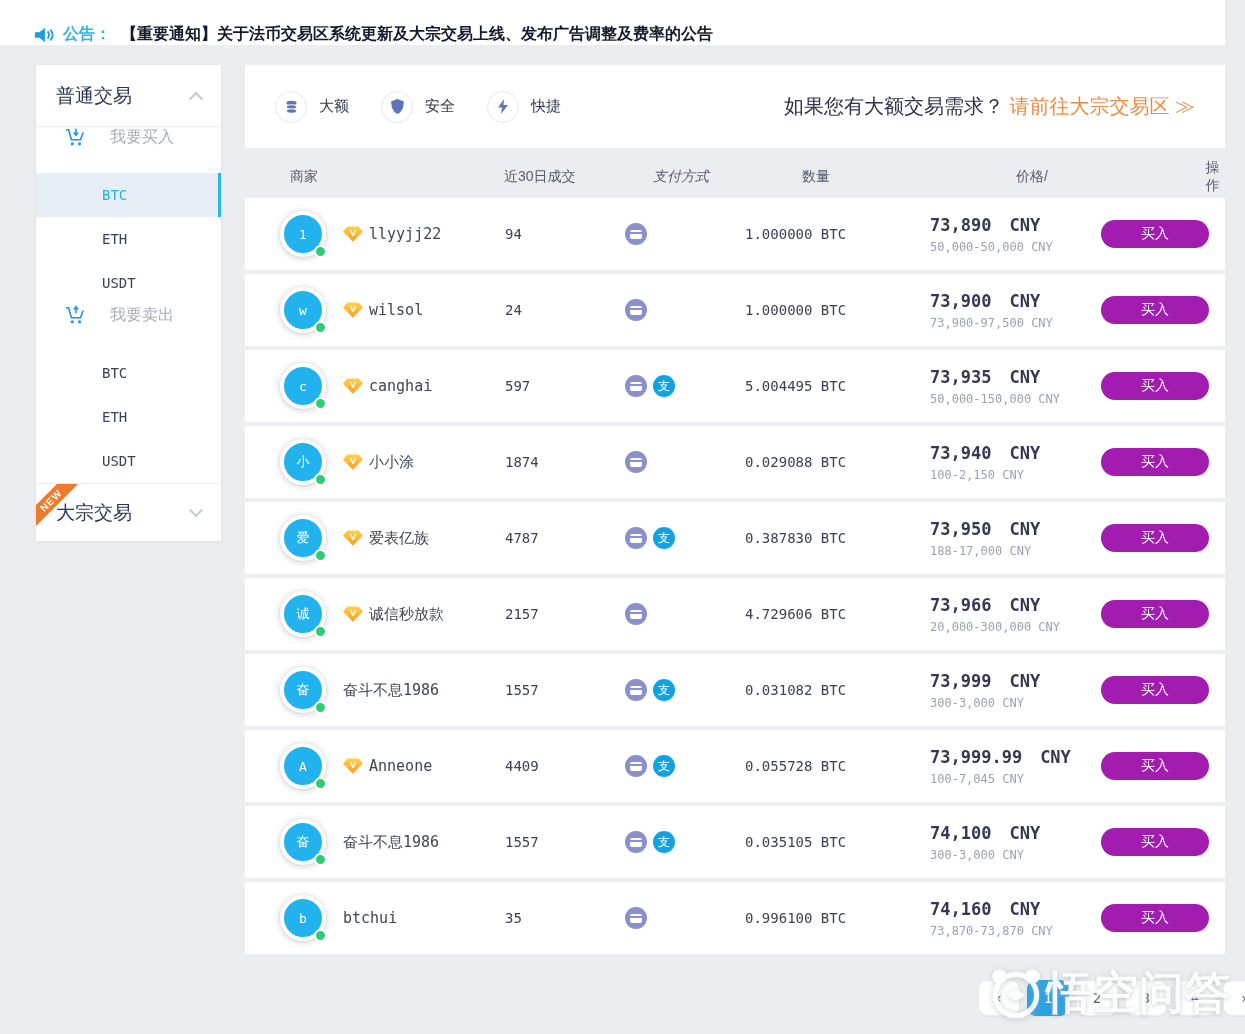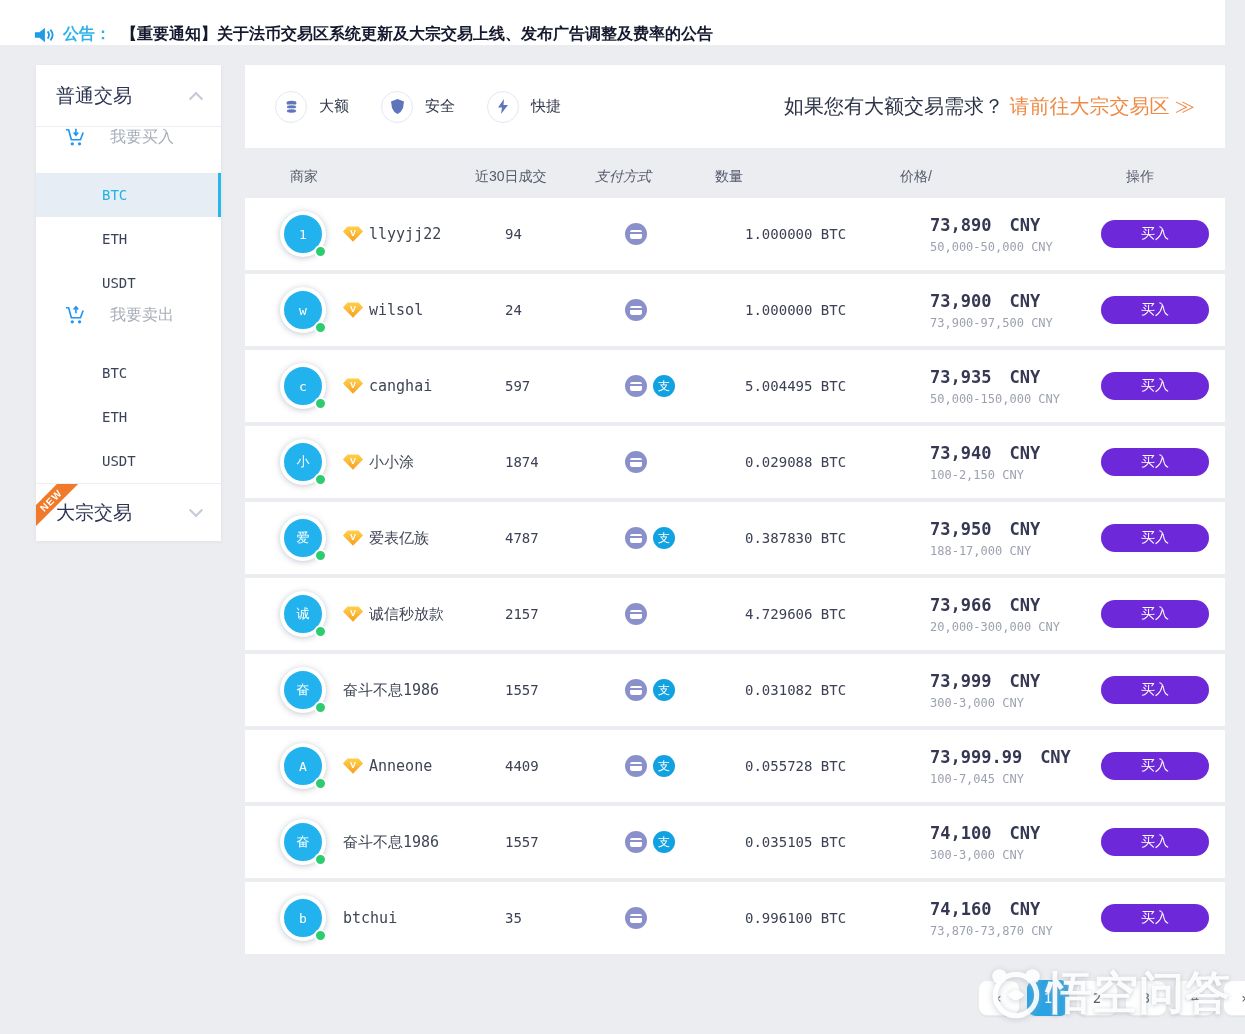--- a/index.html
+++ b/index.html
@@ -32,21 +32,21 @@
   .main { position:absolute; left:245px; top:65px; width:980px; }
   .features-bar { height:83px; background:#fff; display:flex; align-items:center; padding:0 30px; }
   .feature { display:flex; align-items:center; margin-right:32px; }
   .feature .fcirc { width:32px; height:32px; border-radius:50%; border:1px solid #e3e8f3; display:flex; align-items:center; justify-content:center; margin-right:12px; }
   .feature .flabel { font-size:15px; color:#333a4d; }
   .promo { margin-left:auto; font-size:20px; }
   .promo .q { color:#2e3447; }
   .promo .lnk { color:#ef8a44; cursor:pointer; }
 
   
-  .thead { margin-top:7px; height:43px; display:flex; align-items:center; color:#555b6e; font-size:14px; }
+  .thead { margin-top:7px; height:43px; display:flex; align-items:center; color:#555b6e; font-size:14px;gap:29px; }
   .c1{ width:230px; padding-left:45px;} .c2{ width:120px;} .c3{ width:120px;font-style:italic;} .c4{ width:185px;} .c5{ width:155px;} .c6{ flex:1; text-align:center;}
   .thead > div { flex-shrink:0; }
   .row { height:72px; background:#fff; margin-bottom:4px; display:flex; align-items:center; padding-left:30px; }
   .row .rc1 { width:230px; display:flex; align-items:center; flex-shrink:0; }
   .row .rc2 { width:120px; flex-shrink:0; font-size:14px; color:#3c4154; }
   .row .rc3 { width:120px; flex-shrink:0; display:flex; gap:6px; }
   .row .rc4 { width:185px; flex-shrink:0; font-size:14px; color:#3c4154; }
   .row .rc5 { width:155px; flex-shrink:0; }
   .row .rc6 { flex:1; display:flex; justify-content:center; }
   .avatar-wrap { position:relative; width:56px; height:56px; flex-shrink:0; }
@@ -55,21 +55,21 @@
   .vbadge { width:20px; height:17px; margin:0 6px 0 12px; background:linear-gradient(180deg,#ffd34e,#f59a1f); clip-path:polygon(0% 35%,22% 6%,78% 6%,100% 35%,50% 96%); color:#fff; font-size:9px; font-weight:700; text-align:center; line-height:15px; flex-shrink:0; }
   .mname { font-size:15px; color:#3f4554; }
   .row:not(.has-badge) .mname { margin-left:12px; }
   .pay { width:22px; height:22px; border-radius:50%; display:flex; align-items:center; justify-content:center; }
   .pay.bankcard { background:#8a90c9; }
   .pay.alipay { background:#13a2e1; color:#fff; font-size:12px; }
   .card-glyph { width:12px; height:9px; background:#fff; border-radius:2px; position:relative; display:block; }
   .card-glyph::after { content:''; position:absolute; left:0; right:0; top:2px; height:2.5px; background:#8a90c9; }
   .price-line { display:flex; gap:18px; font-size:17px; font-weight:700; color:#363853; }
   .price-range { margin-top:5px; font-size:12px; color:#9ba1ae; }
-  .buy-btn { width:108px; height:28px; background:#6d28d9; border:none; border-radius:14px; color:#fff; font-size:14px; cursor:pointer; font-family:"Liberation Sans", sans-serif; }
+  .buy-btn { width:108px; height:28px; background:#a21caf; border:none; border-radius:14px; color:#fff; font-size:14px; cursor:pointer; font-family:"Liberation Sans", sans-serif; }
 
   
   .pagination { position:absolute; left:978px; top:980px; display:flex; gap:7px; }
   .pg { width:42px; height:36px; background:#fff; border:1px solid #ececec; border-radius:9px; box-shadow:0 1px 2px rgba(0,0,0,.05); display:flex; align-items:center; justify-content:center; font-size:14px; color:#5a5f6b; cursor:pointer; font-family:"DejaVu Sans Mono", monospace; }
   .pg.active { background:#29a3e3; border-color:#29a3e3; color:#fff; }
 
   
   .watermark { position:absolute; left:985px; top:952px; width:260px; height:82px; display:flex; align-items:center; pointer-events:none; z-index:5; }
   .wm-logo { width:62px; height:62px; flex-shrink:0; opacity:.92; filter:drop-shadow(0 1px 3px rgba(160,168,180,.6)); }
   .wm-text { font-size:45px; font-weight:700; color:rgba(255,255,255,.92); text-shadow:0 1px 4px rgba(160,168,180,.65); letter-spacing:1px; white-space:nowrap; }

